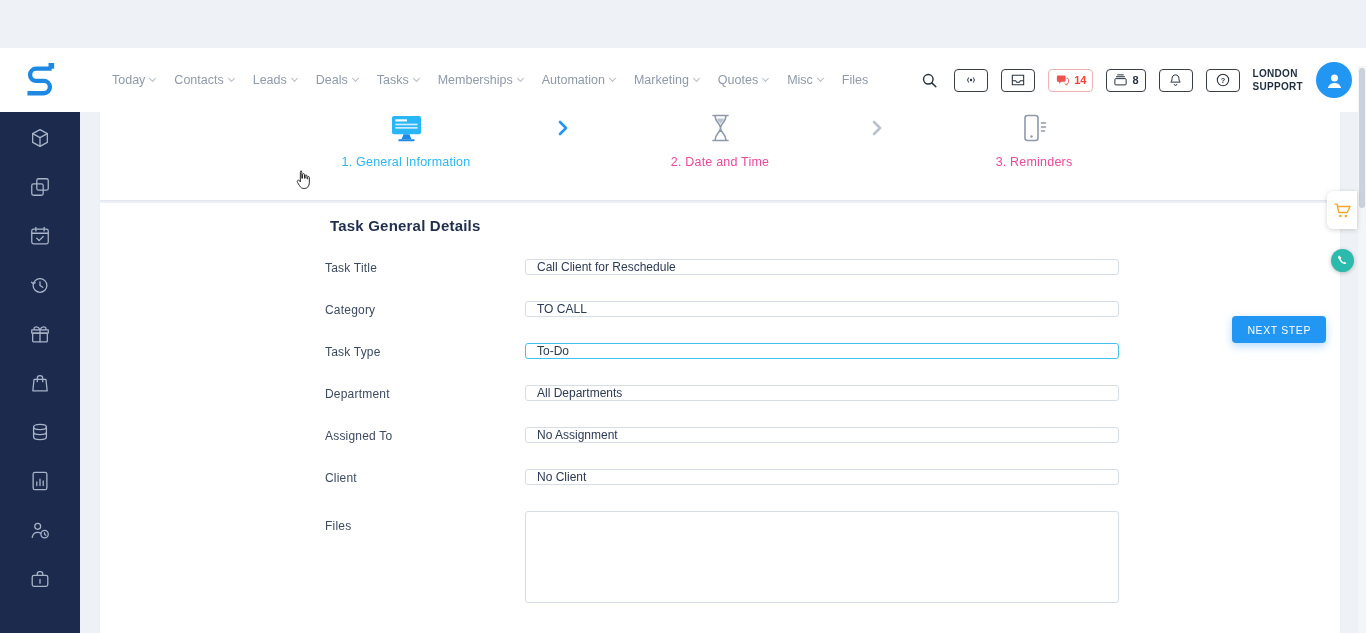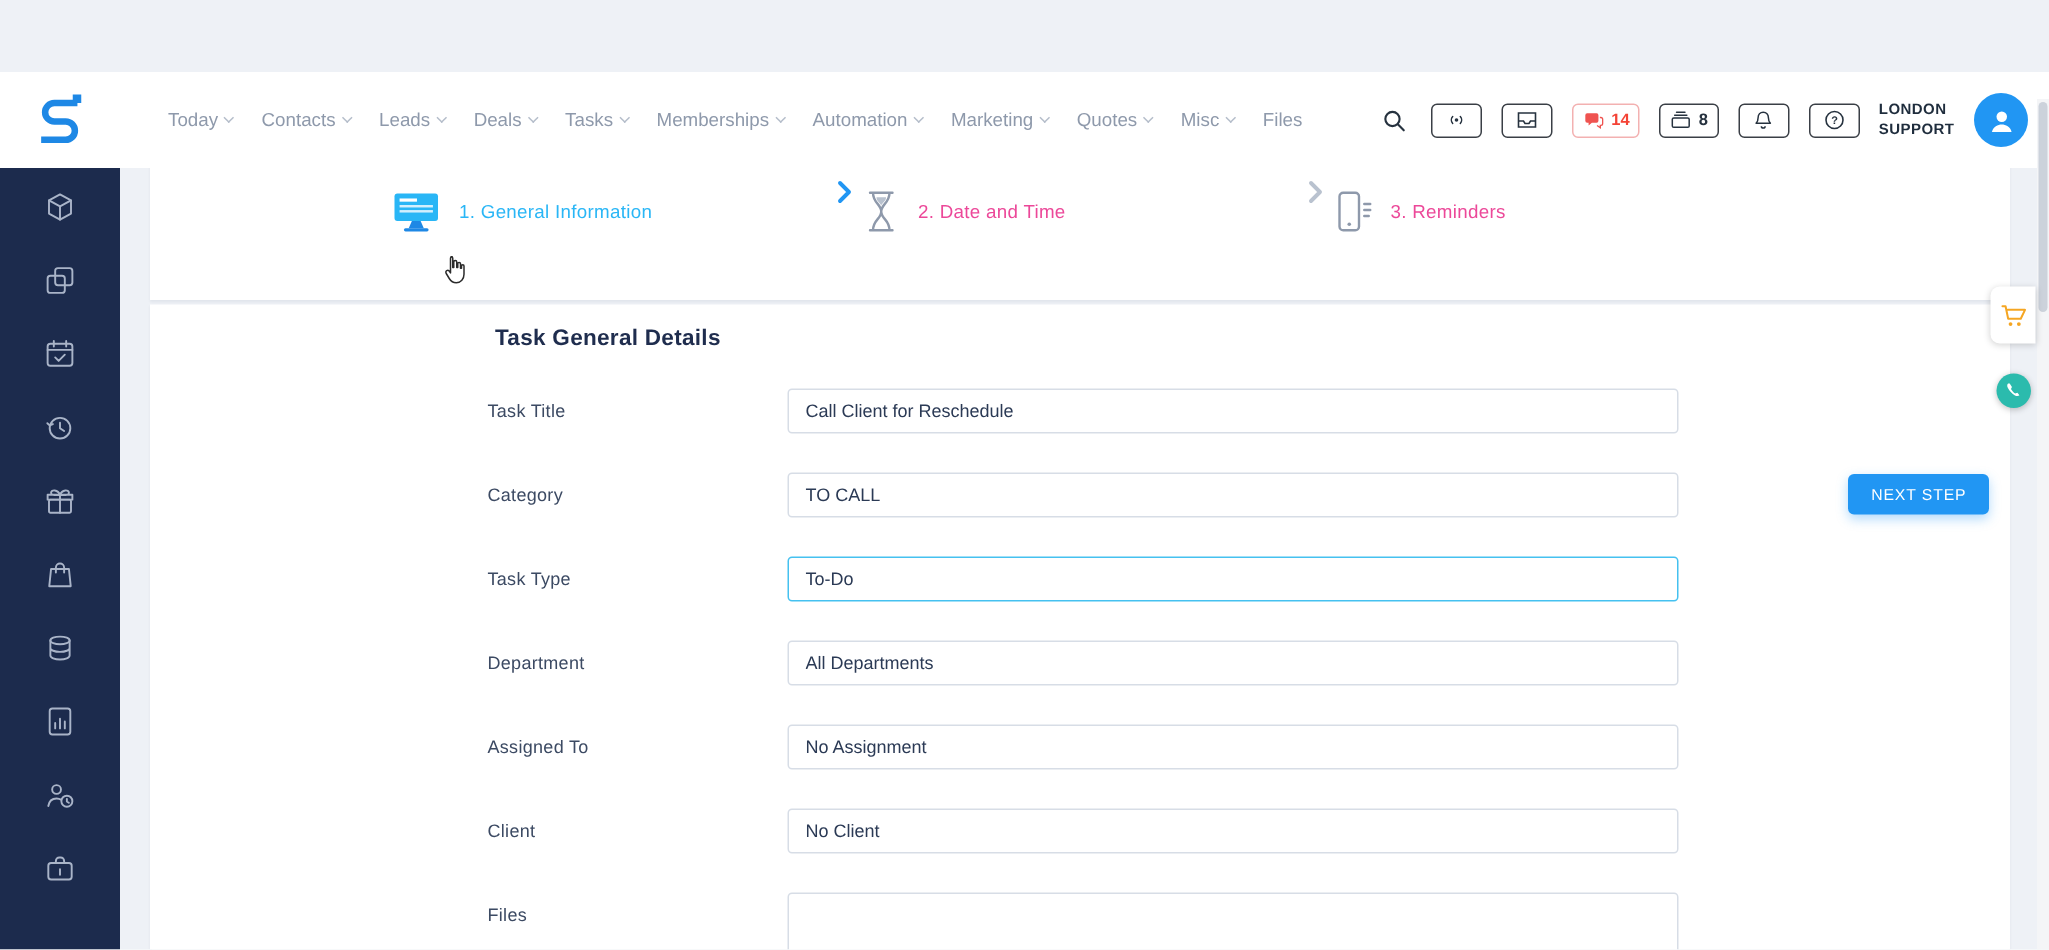--- a/index.html
+++ b/index.html
@@ -41,37 +41,37 @@
 
   
   .main { position:absolute; top:64px; left:80px; right:0; bottom:0; background:#eef1f6; overflow:hidden; }
 
   .stepper-card {
     position:absolute; left:20px; top:18px; width:1240px; height:118px; background:#fff;
     border-radius:4px 4px 0 0; display:flex; align-items:center; justify-content:center;
     box-shadow:0 1px 2px rgba(25,42,70,.06);
   }
   .stepper { display:flex; align-items:center; }
-  .step { width:290px; display:flex; flex-direction:row; align-items:center; gap:12px; cursor:pointer; }
+  .step { width:290px; display:flex; flex-direction:column; align-items:center; gap:12px; cursor:pointer; }
   .step-label { font-size:12.5px; color:#ec4899; letter-spacing:.2px; }
   .step.active .step-label { color:#29b6f6; }
   .step-arrow { width:24px; display:flex; justify-content:center; transform:translateY(-13px); }
 
   .form-card {
     position:absolute; left:20px; top:139px; width:1240px; height:520px; background:#fff;
     padding-top:14px; box-shadow:0 1px 2px rgba(25,42,70,.06);
   }
   .form-title { margin-left:230px; font-size:15px; font-weight:bold; color:#1f2d4e; letter-spacing:.2px; height:22px; }
-  .form-row { display:flex; align-items:center; margin:26px 0 0 225px; }
+  .form-row { display:flex; align-items:flex-end; margin:26px 0 0 225px; }
   .form-row.first { margin-top:20px; }
   .form-row.notes { align-items:flex-start; }
   .form-row.notes .field-label { padding-top:8px; }
   .field-label { width:200px; font-size:12px; color:#3c4a63; letter-spacing:.2px; }
   .field {
-    width:594px; height:30px; border:1px solid #d7dde6; border-radius:3px; padding:0 11px;
+    width:594px; height:16px; border:1px solid #d7dde6; border-radius:3px; padding:0 11px;
     font-size:12px; color:#2b3a55; background:#fff; font-family:"Liberation Sans", sans-serif; outline:none;
   }
   .field.focused { border:1.5px solid #45c1f0; }
   textarea.field { height:92px; padding-top:8px; resize:none; }
 
   .next-btn {
     position:absolute; top:252px; right:40px; height:27px; padding:0 15px;
     background:#2196f3; color:#fff; border:none; border-radius:4px;
     font-size:10.5px; font-weight:normal; letter-spacing:.6px; cursor:pointer;
     box-shadow:0 3px 8px rgba(33,150,243,.35); font-family:"Liberation Sans", sans-serif;

